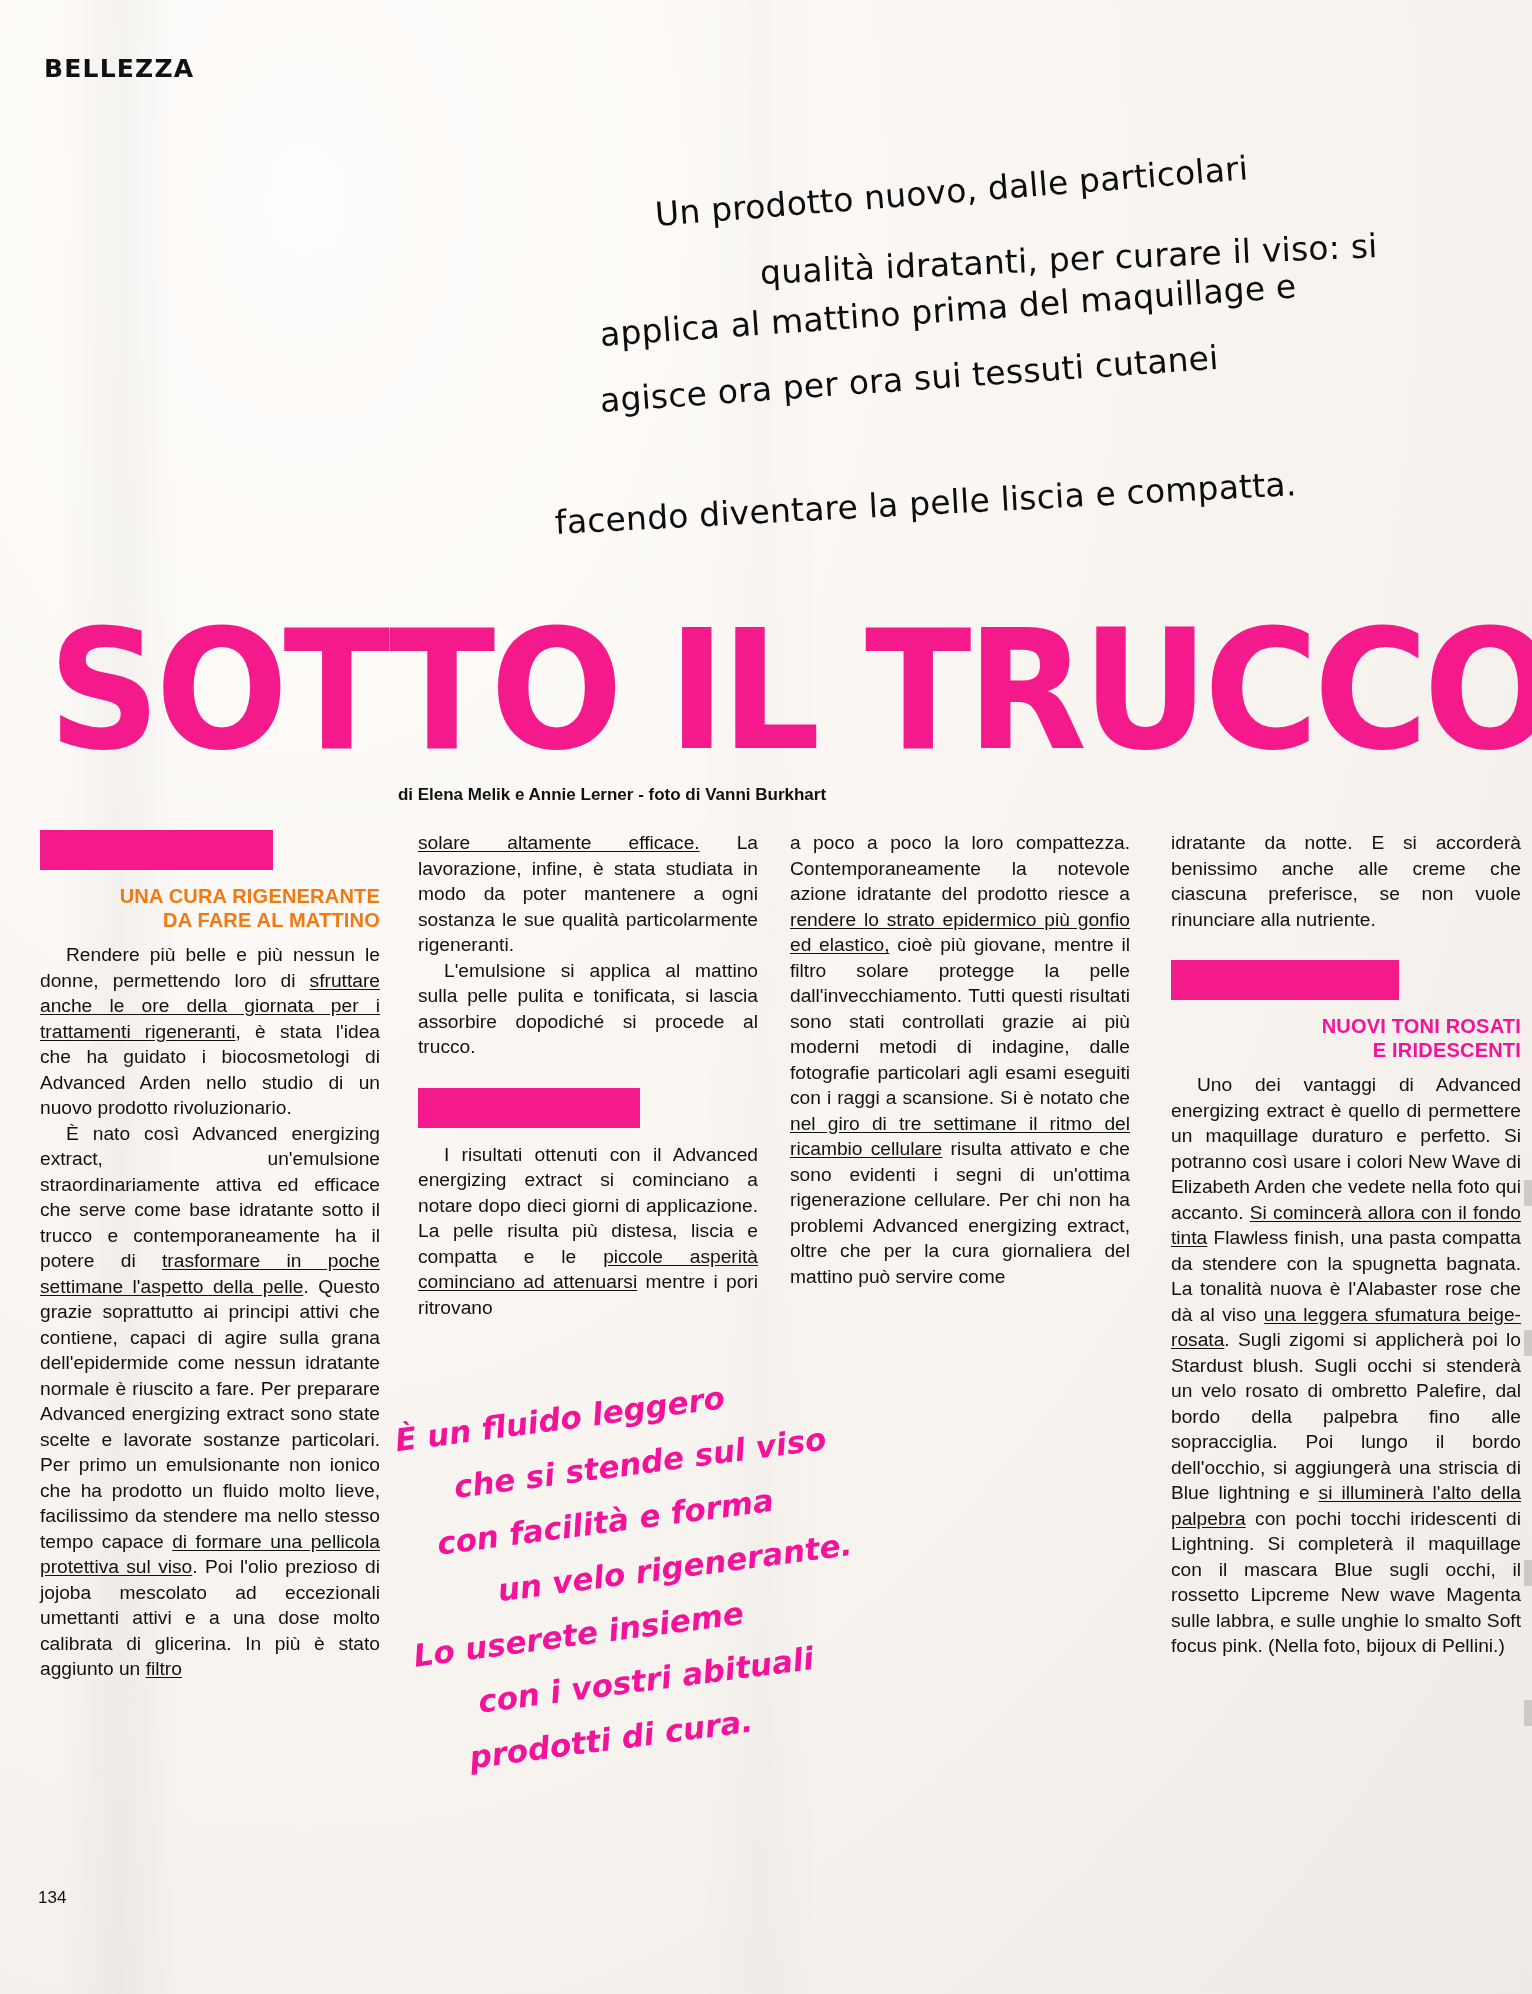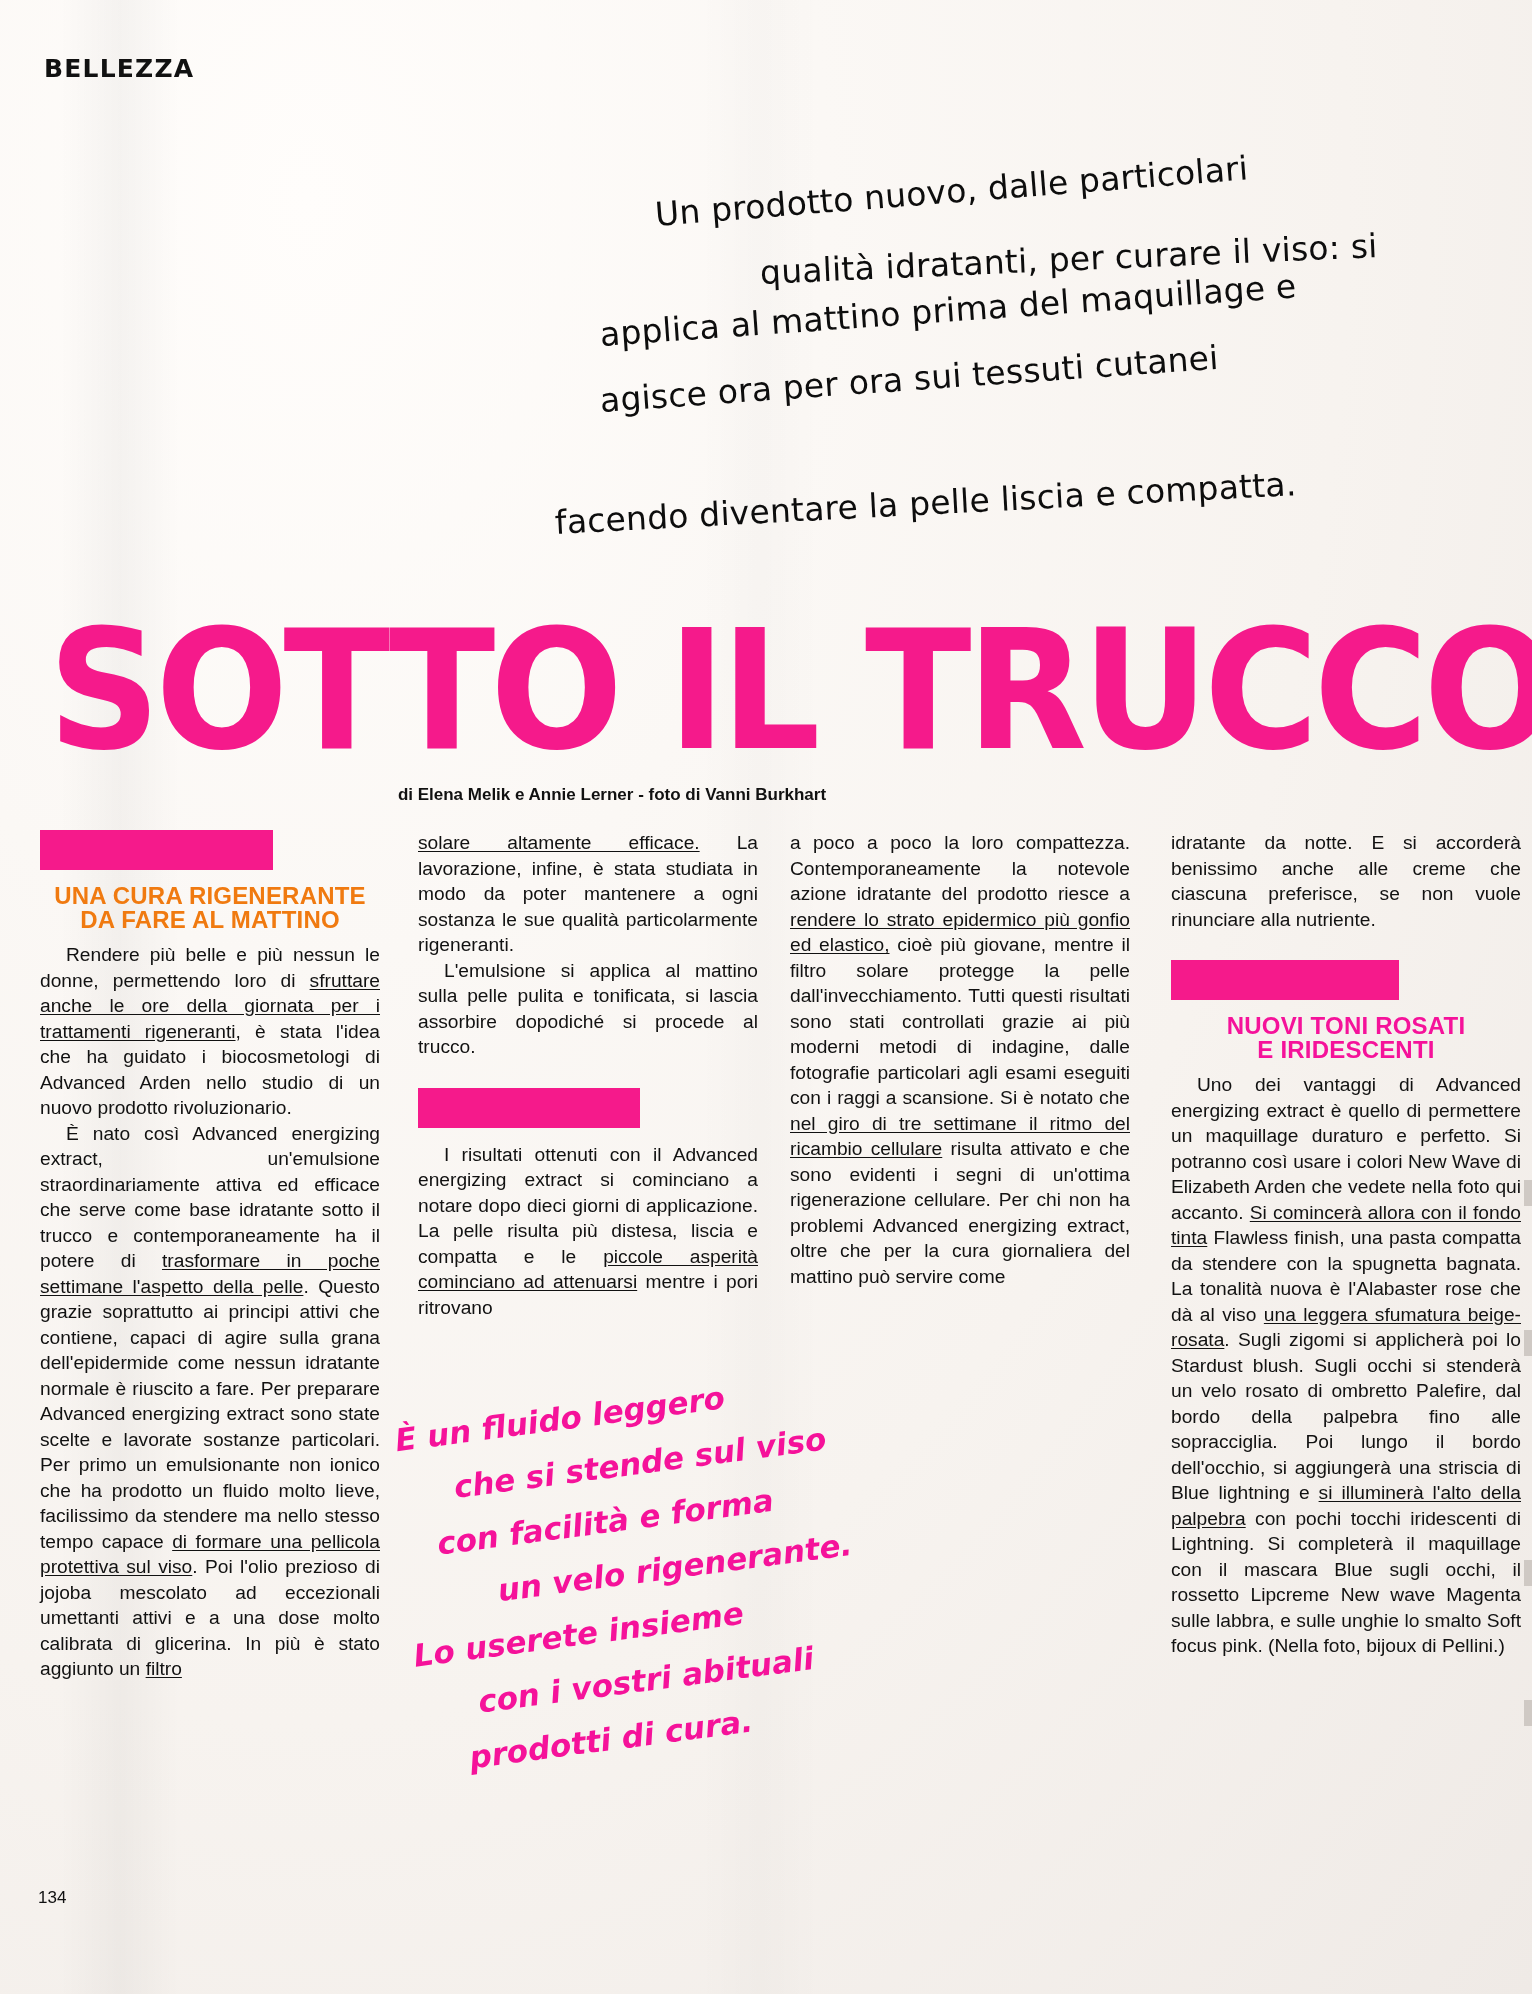--- a/index.html
+++ b/index.html
@@ -121,26 +121,26 @@
     background: #f51a8b;
     height: 40px;
     margin-bottom: 14px;
   }
   .swatch.w1 { width: 233px; }
   .swatch.w2 { width: 222px; }
   .swatch.w3 { width: 228px; }
   .subhead {
     color: #f07a10;
     font-weight: bold;
-    font-size: 24px;
+    font-size: 20px;
     line-height: 24px;
     letter-spacing: .2px;
     margin-bottom: 10px;
     text-indent: 0;
-    text-align: center;
+    text-align: right;
   }
   .subhead.pink { color: #f5129a; }
   u.ul { text-decoration: underline; text-underline-offset: 2px; }
 
   .spacer-block { height: 28px; }
 
   
   .pullquote {
     position: absolute;
     left: 382px;

